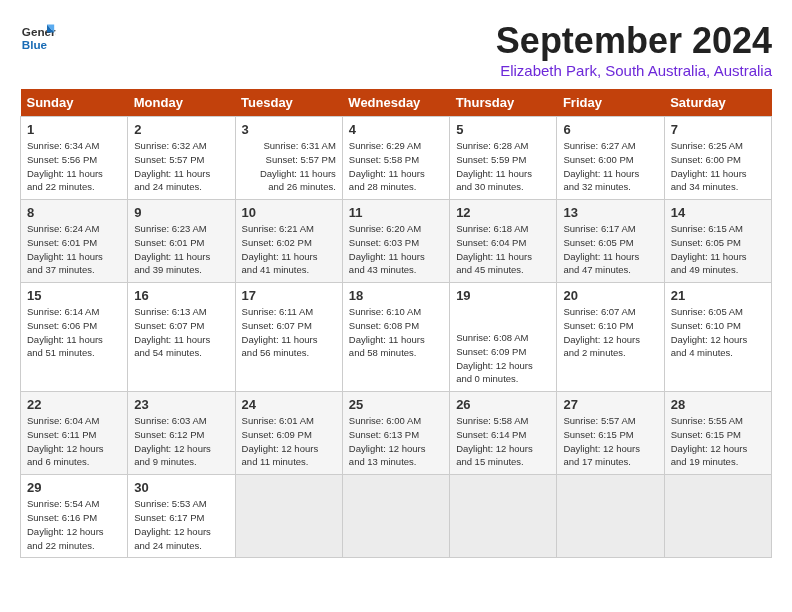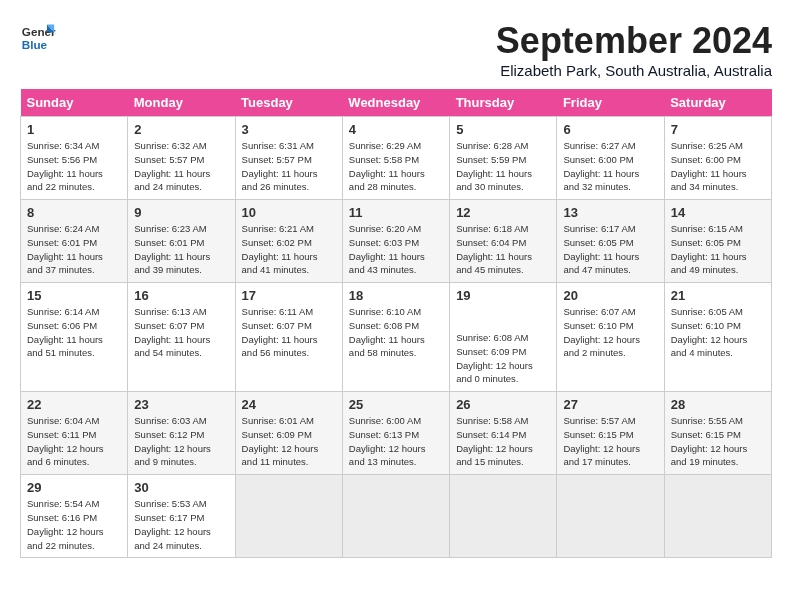--- a/index.html
+++ b/index.html
@@ -28,29 +28,29 @@
     .title-area {
       text-align: right;
     }
     .month-title {
       font-size: 36px;
       font-weight: bold;
       color: #222;
     }
     .location {
       font-size: 15px;
-      color: #0f172a;
+      color: #6d28d9;
     }
     table {
       width: 100%;
       border-collapse: collapse;
       font-size: 10.5px;
     }
     thead tr th {
-      background-color: #ec4899;
+      background-color: #c2410c;
       color: #fff;
       text-align: left;
       padding: 6px 6px;
       font-size: 13px;
       font-weight: bold;
     }
     tbody tr td {
       border: 1px solid #ccc;
       vertical-align: top;
       padding: 5px 6px;
@@ -117,21 +117,21 @@
         </td>
         <td>
           <div class="day-num">2</div>
           <div class="day-info" style="white-space: pre-line;">Sunrise: 6:32 AM
 Sunset: 5:57 PM
 Daylight: 11 hours
 and 24 minutes.</div>
         </td>
         <td>
           <div class="day-num">3</div>
-          <div class="day-info" style="white-space: pre-line;">Sunrise: 6:31 AM
+          <div class="day-info" style="white-space: pre-line; text-align: right;">Sunrise: 6:31 AM
 Sunset: 5:57 PM
 Daylight: 11 hours
 and 26 minutes.</div>
         </td>
         <td>
           <div class="day-num">4</div>
           <div class="day-info" style="white-space: pre-line;">Sunrise: 6:29 AM
 Sunset: 5:58 PM
 Daylight: 11 hours
 and 28 minutes.</div>

